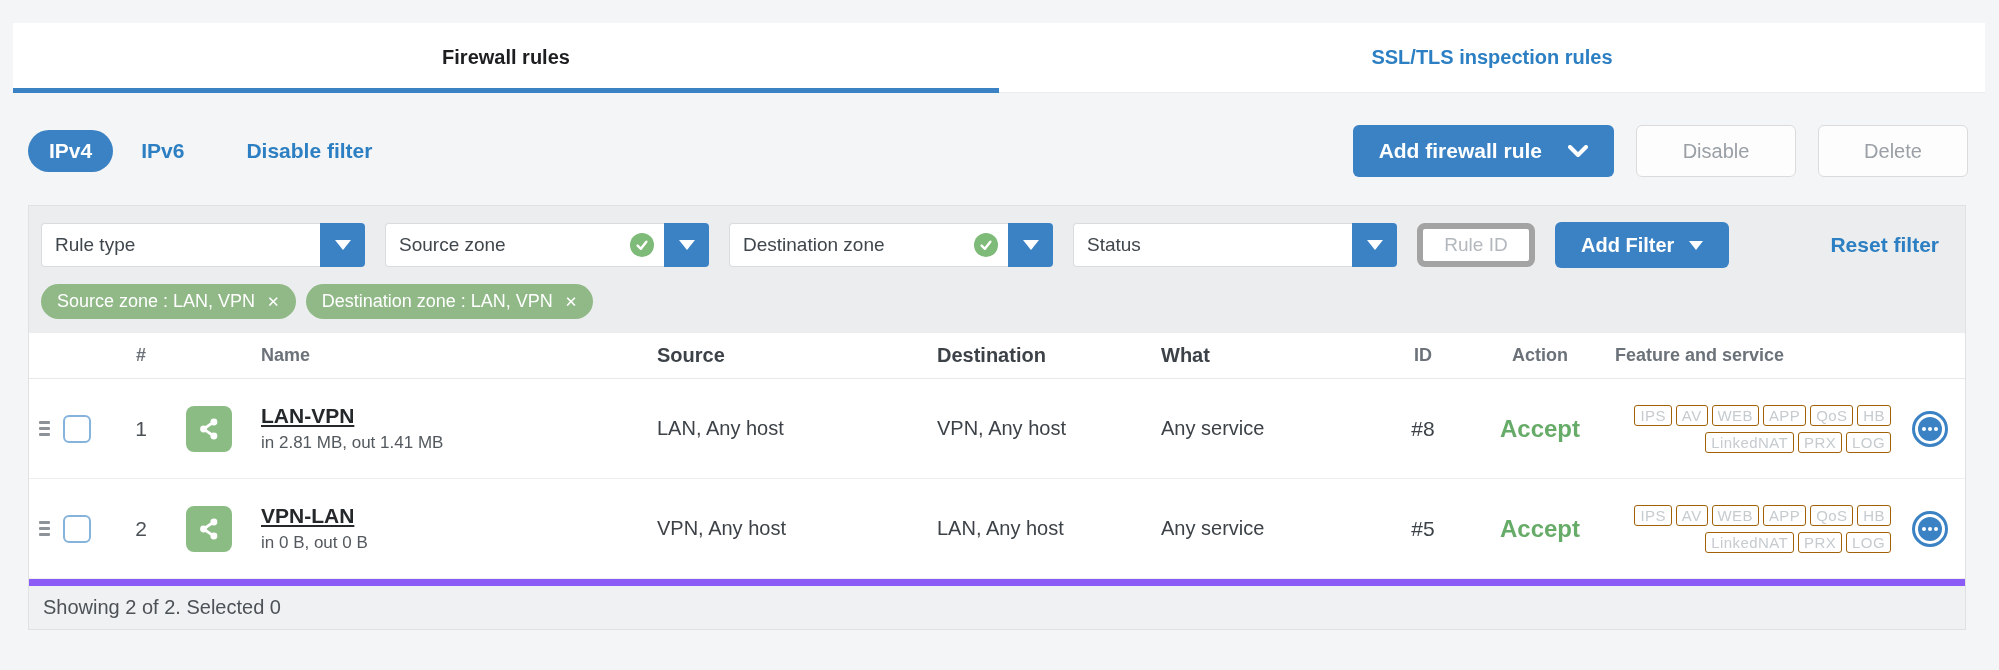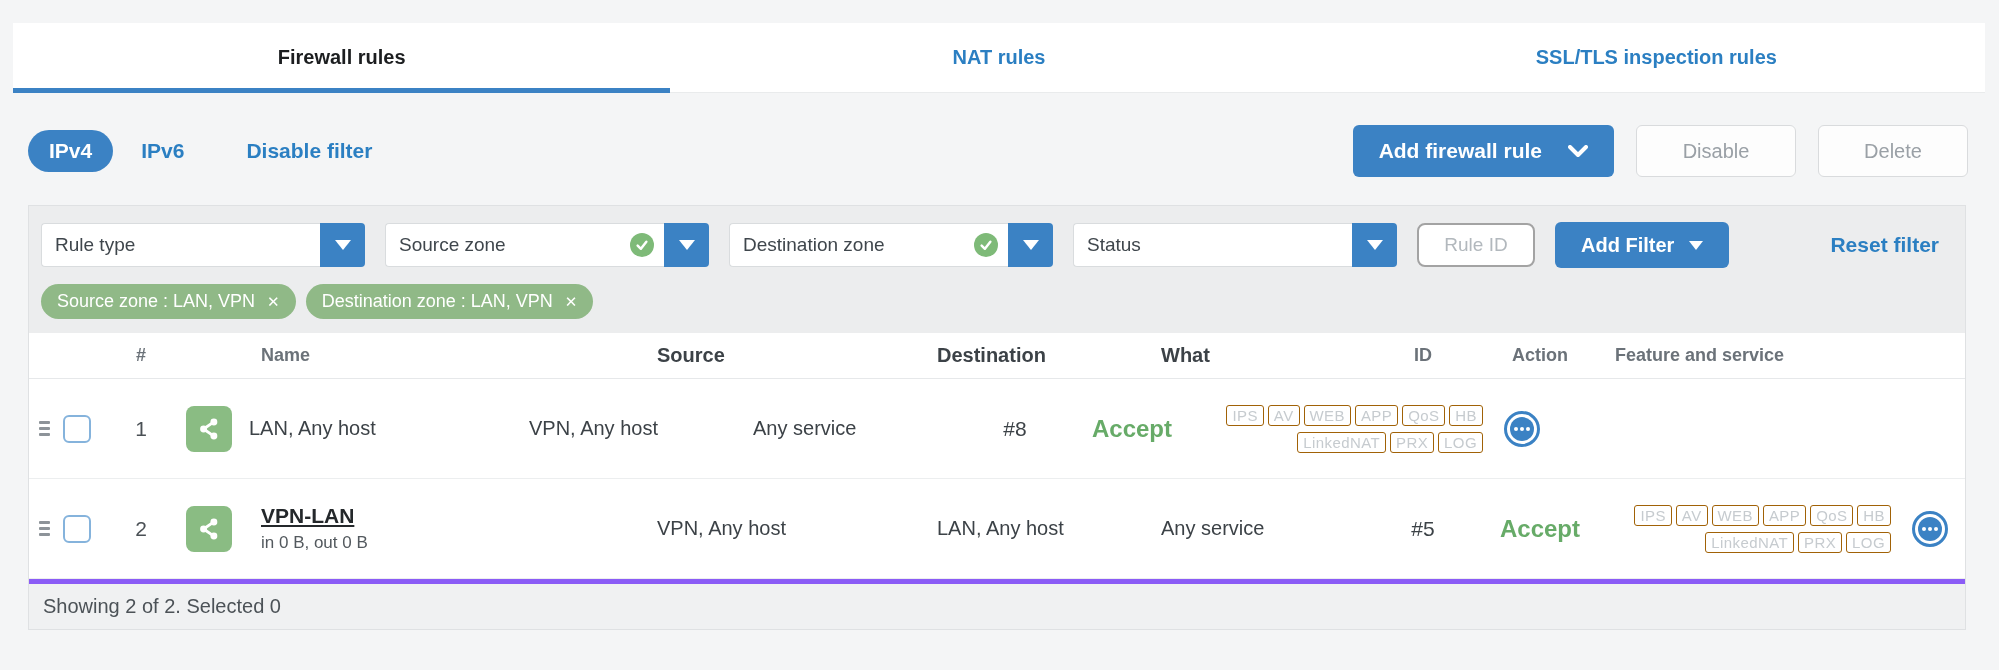--- a/index.html
+++ b/index.html
@@ -33,21 +33,21 @@
 
   
   .panel{margin:28px 33px 0 28px;border:1px solid #dfe1e3;background:#fff;}
   .filter-area{background:#ecedee;padding:16px 18px 14px 12px;}
   .filter-row{display:flex;align-items:center;gap:20px;}
   .dd{display:flex;width:324px;height:44px;flex:none;}
   .dd-field{flex:1;background:#fff;border:1px solid #d9dcde;border-right:none;border-radius:4px 0 0 4px;display:flex;align-items:center;justify-content:space-between;padding:0 10px 0 13px;font-size:19px;color:#3f464c;}
   .dd-btn{width:45px;background:var(--accent-blue);border:none;border-radius:0 4px 4px 0;display:flex;align-items:center;justify-content:center;cursor:pointer;}
   .tri-down{width:0;height:0;border-left:8px solid transparent;border-right:8px solid transparent;border-top:10px solid #fff;}
   .check-circle{width:24px;height:24px;border-radius:50%;background:var(--check-green);display:flex;align-items:center;justify-content:center;flex:none;}
-  .ruleid{width:118px;height:44px;border:2px solid #a3a3a3;border-radius:8px;background:#fff;text-align:center;font-size:19px;color:#5a6065;font-family:inherit;flex:none;}
+  .ruleid{width:118px;height:44px;border:6px solid #a3a3a3;border-radius:8px;background:#fff;text-align:center;font-size:19px;color:#5a6065;font-family:inherit;flex:none;}
   .ruleid::placeholder{color:#b2b8bd;}
   .add-filter{height:46px;padding:0 26px;background:var(--accent-blue);color:#fff;border:none;border-radius:6px;font-size:20px;font-weight:700;font-family:inherit;display:flex;align-items:center;gap:15px;cursor:pointer;flex:none;}
   .add-filter .tri-down{border-left-width:7px;border-right-width:7px;border-top-width:9px;}
   .reset-filter{margin-left:auto;color:var(--link-blue);font-weight:700;font-size:21px;cursor:pointer;padding-right:8px;}
   .chips-row{margin-top:16px;display:flex;gap:10px;}
   .chip{background:var(--chip-green);color:#fff;height:35px;border-radius:18px;display:inline-flex;align-items:center;gap:12px;padding:0 16px;font-size:18px;}
   .chip-x{font-weight:700;font-size:15px;cursor:pointer;}
 
   
   .thead{display:flex;align-items:center;height:46px;border-bottom:1px solid #e6e8ea;color:#6b7279;font-size:18px;font-weight:700;background:#fff;}
@@ -74,33 +74,30 @@
   .rule-name{font-size:21px;font-weight:700;color:#24282b;text-decoration:underline;cursor:pointer;display:inline-block;}
   .rule-sub{font-size:17px;color:#53595e;margin-top:5px;}
   .accept{color:var(--accept-green);font-weight:700;font-size:24px;}
   .badges{display:flex;flex-wrap:wrap;justify-content:flex-end;gap:3px 4px;}
   .badge{border:1px solid #a16207;border-radius:3px;color:#c6cbcf;font-size:15px;line-height:19px;padding:0 5px;letter-spacing:.4px;white-space:nowrap;}
   .badge-break{flex-basis:100%;height:0;}
   .menu-btn{width:36px;height:36px;border-radius:50%;border:3px solid var(--accent-blue);background:#fff;display:flex;align-items:center;justify-content:center;cursor:pointer;}
   .menu-inner{width:24px;height:24px;border-radius:50%;background:var(--accent-blue);display:flex;align-items:center;justify-content:center;gap:2px;}
   .menu-inner i{width:4px;height:4px;border-radius:50%;background:#fff;}
 
-  .tfoot{height:50px;background:#f0f1f2;border-top:5px solid #8b5cf6;display:flex;align-items:center;padding-left:14px;font-size:20px;color:#4c5257;}
+  .tfoot{height:50px;background:#f0f1f2;border-top:7px solid #8b5cf6;display:flex;align-items:center;padding-left:14px;font-size:20px;color:#4c5257;}
 </style>
 </head>
 <body>
 
 <div class="screen">
 
   <div class="tabbar">
     <div class="tab active">
         <span>Firewall rules</span>
-      </div>
-    <div class="tab">
-        <span>NAT rules</span>
       </div>
     <div class="tab">
         <span>SSL/TLS inspection rules</span>
       </div>
   </div>
 
   <div class="toolbar">
     <div class="pill">IPv4</div>
     <div class="ipv6">IPv6</div>
     <div class="disable-filter">Disable filter</div>
@@ -218,20 +215,24 @@
       <div class="c-num">1</div>
       <div class="c-icon">
         <span class="rule-icon">
           <svg width="26" height="26" viewBox="0 0 24 24">
               <path d="M7 12 L16.5 5.5 M7 12 L16.5 18.5" stroke="#fff" stroke-width="2.6" fill="none"></path>
               <circle cx="16.5" cy="5.5" r="3.2" fill="#fff"></circle>
               <circle cx="7" cy="12" r="3.2" fill="#fff"></circle>
               <circle cx="16.5" cy="18.5" r="3.2" fill="#fff"></circle>
             </svg>
         </span>
+      </div>
+      <div class="c-name">
+        <span class="rule-name">LAN-VPN</span>
+        <div class="rule-sub">in 2.81 MB, out 1.41 MB</div>
       </div>
       <div class="c-source">LAN, Any host</div>
       <div class="c-dest">VPN, Any host</div>
       <div class="c-what">Any service</div>
       <div class="c-id">#8</div>
       <div class="c-action"><span class="accept">Accept</span></div>
       <div class="c-feat">
         <div class="badges">
           <span class="badge">IPS</span>
           <span class="badge">AV</span>

